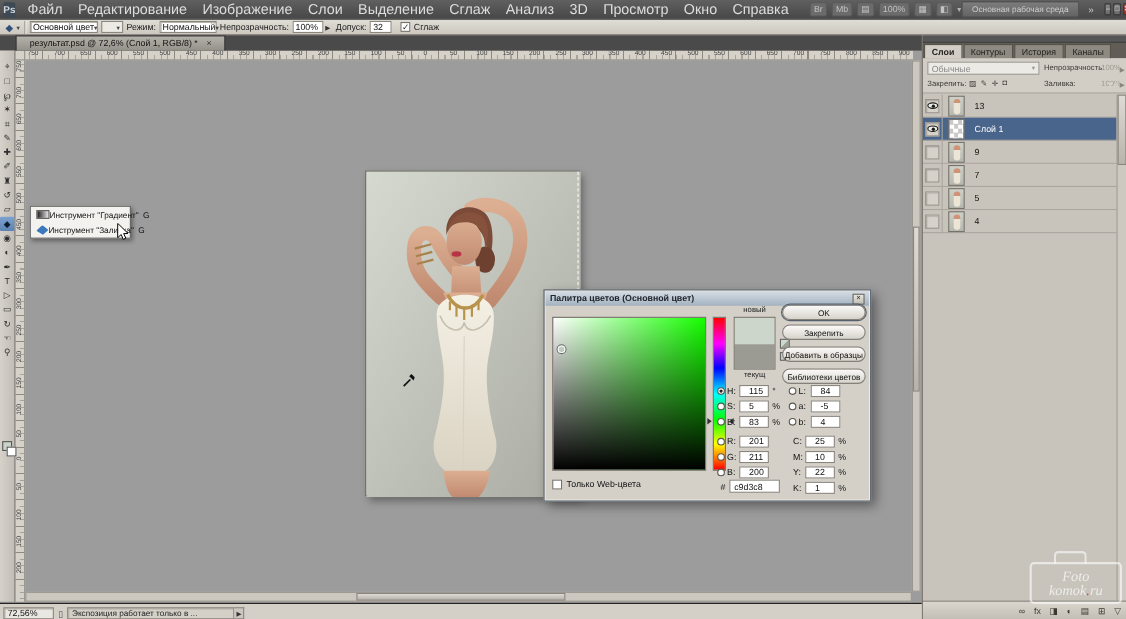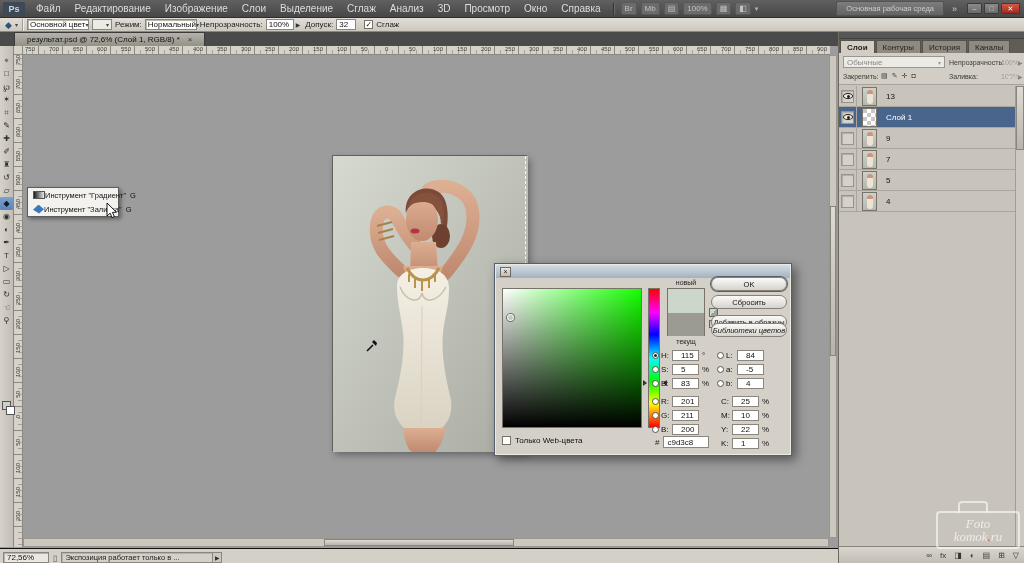--- a/index.html
+++ b/index.html
@@ -3,21 +3,21 @@
 <meta charset="utf-8">
 <style>
   *{margin:0;padding:0;box-sizing:border-box;}
   html,body{width:1024px;height:563px;overflow:hidden;}
   body{font-family:"Liberation Sans",sans-serif;background:#9c9c9c;position:relative;font-size:9px;color:#222;}
   .abs{position:absolute;}
 
   
   #menubar{position:absolute;left:0;top:0;width:1024px;height:18px;background:linear-gradient(#606060,#474747);display:flex;align-items:center;border-bottom:1px solid #2e2e2e;z-index:9;}
   #pslogo{width:22px;height:14px;margin:0 4px 0 3px;background:#3d4a55;color:#cfd8e0;font-size:9px;font-weight:bold;display:flex;align-items:center;justify-content:center;border-radius:2px;}
-  .menu-item{color:#ddd;font-size:10px;padding:0 7px;line-height:18px;white-space:nowrap;}
+  .menu-item{color:#ddd;font-size:13px;padding:0 7px;line-height:18px;white-space:nowrap;}
   .appbar-sep{width:1px;height:12px;background:#333;margin:0 5px;box-shadow:1px 0 0 #6a6a6a;}
   .appbar-ico{color:#c3c3c3;font-size:8px;background:#6b6b6b;border:1px solid #585858;border-radius:2px;padding:1px 3px;margin:0 2px;line-height:9px;}
   .caret{color:#b5b5b5;font-size:7px;margin-left:2px;}
   #workspace-btn{margin-left:auto;background:linear-gradient(#7d7d7d,#636363);border:1px solid #525252;color:#cdcdcd;font-size:7.5px;padding:2px 9px;border-radius:2px;white-space:nowrap;}
   #chev{color:#cfcfcf;margin:0 8px;font-size:9px;}
   .winbtn{width:15px;height:11px;border:1px solid #3a3a3a;background:linear-gradient(#8a8a8a,#6a6a6a);color:#ddd;font-size:7px;line-height:9px;text-align:center;margin-left:2px;border-radius:1px;}
   .winbtn.close{background:linear-gradient(#d2594a,#a3291c);width:19px;margin-right:4px;color:#fff;}
 
   
   #optionsbar{position:absolute;left:0;top:18px;width:1024px;height:14px;background:linear-gradient(#e0ddd6,#ccc8c0);border-bottom:1px solid #8c8880;display:flex;align-items:center;z-index:9;}
@@ -94,21 +94,21 @@
   .sw-label{position:absolute;font-size:7px;color:#222;width:40px;text-align:center;}
   #swatches{position:absolute;left:172px;top:24px;width:38px;height:48px;border:1px solid #77736b;}
   #sw-new{height:24px;}
   #sw-cur{height:23px;}
   #gamut-cube{position:absolute;left:214px;top:44px;width:9px;height:9px;border:1px solid #666;background:linear-gradient(135deg,#cfd8cc 50%,#9aa396 50%);}
   #gamut-sw{position:absolute;left:214px;top:56px;width:9px;height:8px;border:1px solid #666;background:#c2ccc0;}
   .dlg-btn{position:absolute;left:216px;width:76px;height:14px;border:1px solid #84807a;border-radius:7px;background:linear-gradient(#fbfaf8,#d6d3cb);font-size:7.5px;display:flex;align-items:center;justify-content:center;color:#111;white-space:nowrap;}
   #btn-ok{top:13px;box-shadow:0 0 0 1px #55606c;}
   #btn-reset{top:31px;}
   #btn-add{top:51px;}
-  #btn-lib{top:59px;font-style:italic;}
+  #btn-lib{top:71px;}
   .crow{display:flex;align-items:center;height:14px;}
   .radio{width:7px;height:7px;border:1px solid #5a564e;border-radius:50%;background:#fff;margin-right:2px;position:relative;flex:none;}
   .radio.sel::after{content:"";position:absolute;left:1px;top:1px;width:3px;height:3px;border-radius:50%;background:#222;}
   .clabel{width:11px;font-size:8px;color:#111;}
   .cinput{width:27px;height:11px;background:#fff;border:1px solid #8a867e;font-size:8px;padding-left:8px;display:flex;align-items:center;color:#111;}
   .cunit{font-size:8px;color:#111;margin-left:3px;}
   #grp-hsb{position:absolute;left:157px;top:84px;}
   #grp-rgb{position:absolute;left:157px;top:130px;}
   #grp-lab{position:absolute;left:222px;top:84px;}
   #grp-cmyk{position:absolute;left:226px;top:130px;}
@@ -402,38 +402,39 @@
       <span class="fly-label">Инструмент "Заливка"</span>
       <span class="fly-key">G</span>
     </div>
   </div>
 <svg id="fly-cursor" width="11" height="16">
   <polygon points="1,0 1,13 4.2,10.2 6,14.6 8.4,13.5 6.4,9.4 10.4,9.2" fill="#fff" stroke="#000" stroke-width="0.9"></polygon>
 </svg>
 
 <div id="dialog">
   <div id="dlg-title">
+    <span class="tt">Палитра цветов (Основной цвет)</span>
     <span id="dlg-close">×</span>
   </div>
   <div id="colorfield">
     <div id="field-marker"></div>
   </div>
   <div id="huebar"></div>
   <div class="hue-arrow" id="hue-arrow-l"></div>
   <div class="hue-arrow" id="hue-arrow-r"></div>
   <span class="sw-label" style="left:171px;top:15px">новый</span>
   <div id="swatches">
     <div id="sw-new" style="background:#ccd6cb"></div>
     <div id="sw-cur" style="background:#9b9b93"></div>
   </div>
   <span class="sw-label" style="left:171px;top:74px">текущ</span>
   <div id="gamut-cube"></div>
   <div id="gamut-sw"></div>
   <div class="dlg-btn" id="btn-ok">OK</div>
-  <div class="dlg-btn" id="btn-reset">Сбросить</div>
+  <div class="dlg-btn" id="btn-reset">Закрепить</div>
   <div class="dlg-btn" id="btn-add">Добавить в образцы</div>
   <div class="dlg-btn" id="btn-lib">Библиотеки цветов</div>
 
   <div id="grp-hsb">
 
       <div class="crow">
         <span class="radio sel"></span>
         <span class="clabel">H:</span>
         <span class="cinput">115</span>
         <span class="cunit">°</span>

